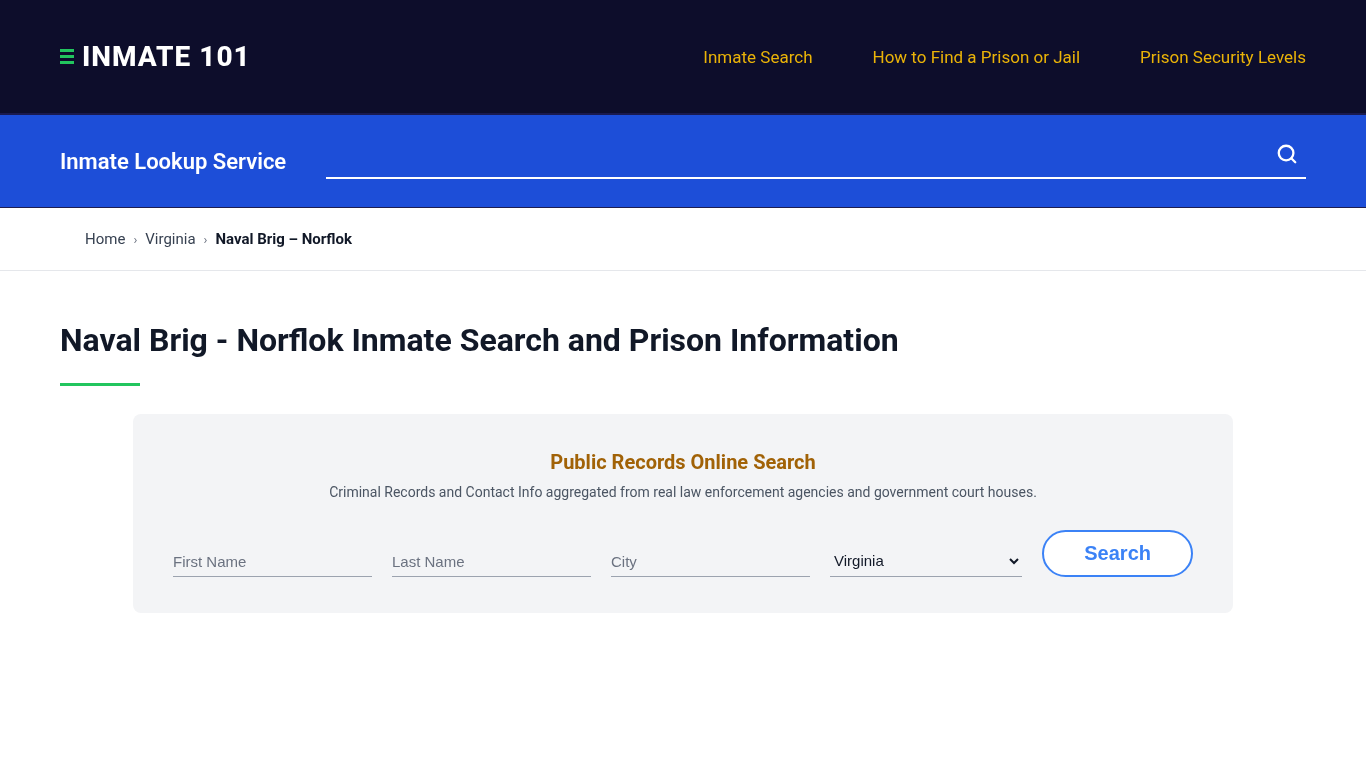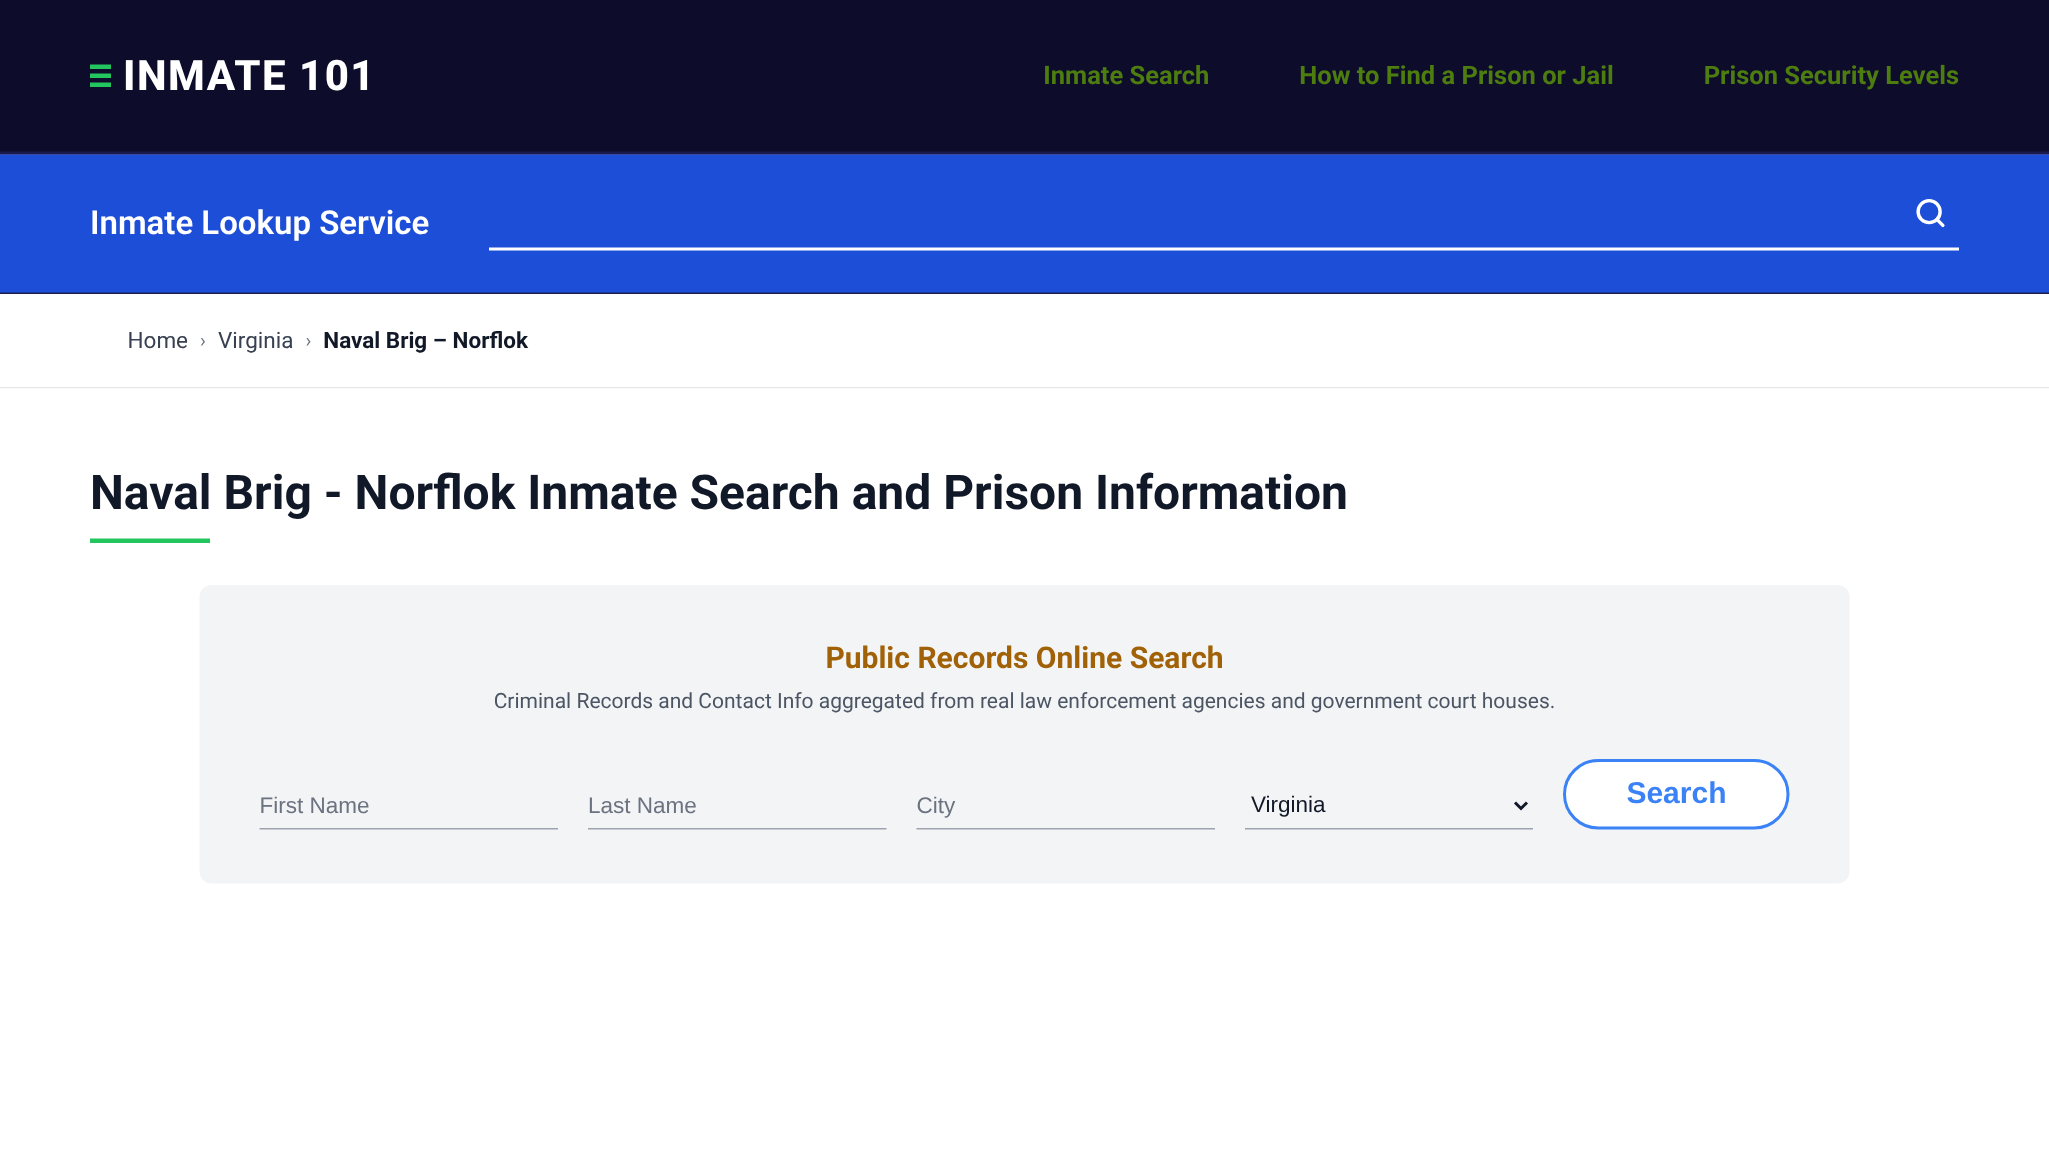--- a/index.html
+++ b/index.html
@@ -11,21 +11,21 @@
     body {
       font-family: -apple-system, BlinkMacSystemFont, 'Segoe UI', Roboto, Arial, sans-serif;
       background: #ffffff;
       width: 1366px;
       min-height: 768px;
     }
 
     
     .top-nav {
       background: #0d0d2b;
-      height: 103px;
+      height: 115px;
       display: flex;
       padding: 0 60px;
       border-bottom: 2px solid #1a1a4e;
     }
 
     .logo {
       display: flex;
       align-items: center;
       gap: 8px;
       text-decoration: none;
@@ -52,24 +52,24 @@
     }
 
     .nav-links {
       display: flex;
       align-items: center;
       gap: 60px;
       margin-left: auto;
     }
 
     .nav-link {
-      color: #4d7c0f;
+      color: #eab308;
       text-decoration: none;
       font-size: 17px;
-      font-weight: 700;
+      font-weight: 400;
     }
 
     
     .search-bar-section {
       background: #1d4ed8;
       padding: 28px 60px;
       display: flex;
       align-items: center;
       gap: 40px;
       border-bottom: 1px solid #1e1e4f;
@@ -141,21 +141,21 @@
     
     .main-content {
       background: #ffffff;
       padding: 50px 60px 40px;
     }
 
     .page-title {
       font-size: 32px;
       font-weight: 700;
       color: #111827;
-      margin-bottom: 12px;
+      margin-bottom: 24px;
     }
 
     .title-underline {
       width: 80px;
       height: 3px;
       background: #22c55e;
       margin-bottom: 28px;
     }
 
     .updated-date {

